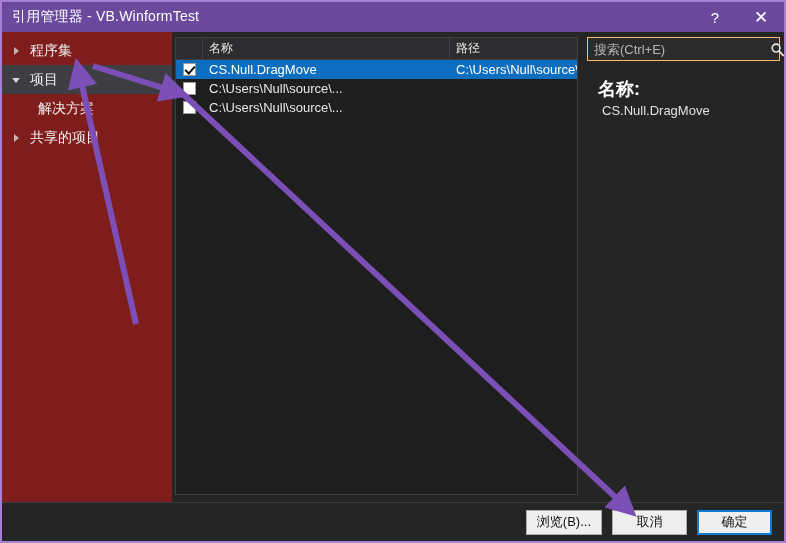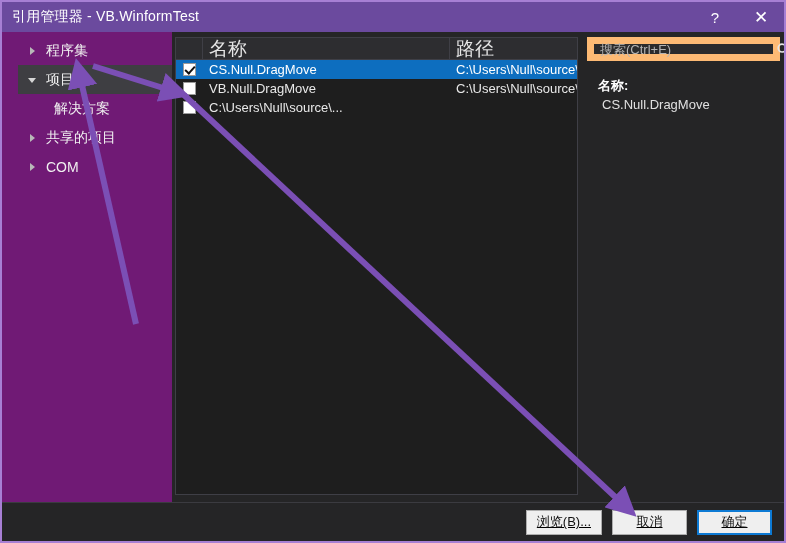--- a/index.html
+++ b/index.html
@@ -44,23 +44,22 @@
   #body-area {
     position: absolute; left: 0; top: 30px;
     width: 782px; height: 470px;
     background: #252526;
   }
 
   
   #sidebar {
     position: absolute; left: 0; top: 0;
     width: 170px; height: 470px;
-    background: #701a75;
+    background: #7f1d1d;
     padding-top: 4px;
-    padding-left: 16px;
   }
   .side-item {
     height: 29px;
     display: flex; align-items: center;
     color: #f0f0f0;
     font-size: 14px;
     padding-left: 8px;
     cursor: default;
     user-select: none;
   }
@@ -104,21 +103,21 @@
   #list-header {
     height: 22px;
     background: #2d2d30;
     display: flex; align-items: stretch;
     border-bottom: 1px solid #3f3f46;
     flex: 0 0 22px;
   }
   .hdr-check { width: 27px; border-right: 1px solid #3f3f46; }
   .hdr-cell {
     display: flex; align-items: center;
-    color: #e6e6e6; font-size: 19px;
+    color: #e6e6e6; font-size: 12px;
     padding-left: 6px;
     white-space: nowrap;
   }
   .hdr-name { width: 247px; border-right: 1px solid #3f3f46; }
   .hdr-path { flex: 1; text-align: center; }
   #list-rows { flex: 1; overflow: hidden; }
   .row {
     height: 19px;
     display: flex; align-items: center;
     color: #e8e8e8; font-size: 13px;
@@ -150,21 +149,21 @@
   
   #right-panel {
     position: absolute; left: 582px; top: 0;
     width: 200px; height: 470px;
     background: #252526;
   }
   #search-wrap {
     position: absolute; left: 3px; top: 5px;
     width: 193px; height: 24px;
     background: #2b2b2c;
-    border: 7px solid #fdba74;
+    border: 1px solid #fdba74;
     display: flex; align-items: center;
   }
   #search-input {
     flex: 1;
     background: transparent;
     border: none; outline: none;
     color: #c6c6c6; font-size: 13px;
     padding-left: 6px;
     font-family: "Liberation Sans", sans-serif;
   }
@@ -181,39 +180,38 @@
     content: "";
     border-top: 4px solid #d0d0d0;
     border-left: 4px solid transparent;
     border-right: 4px solid transparent;
   }
   #detail-block {
     position: absolute; left: 14px; top: 45px;
     width: 180px;
   }
   #detail-label {
-    color: #ffffff; font-size: 13px; font-weight: bold;
+    color: #ffffff; font-size: 18px; font-weight: bold;
     margin-bottom: 2px;
   }
   #detail-value {
     color: #e0e0e0; font-size: 13px;
     padding-left: 4px;
     word-break: break-all;
   }
 
   
   #footer {
     position: absolute; left: 0; top: 500px;
     width: 782px; height: 39px;
     background: #252526;
     border-top: 1px solid #3b3b40;
     display: flex; align-items: center; justify-content: flex-end;
     padding-right: 12px;
     gap: 10px;
-    text-decoration: underline;
   }
   .btn {
     height: 25px;
     min-width: 75px;
     background: #efefef;
     border: 1px solid #adadad;
     color: #101010;
     font-size: 13px;
     font-family: "Liberation Sans", sans-serif;
     display: flex; align-items: center; justify-content: center;
@@ -251,24 +249,20 @@
       <div class="side-item selected">
         <span class="tri open"></span>
         <span class="side-label">项目</span>
       </div>
       <div class="side-item child">
         <span class="side-label">解决方案</span>
       </div>
       <div class="side-item">
         <span class="tri closed"></span>
         <span class="side-label">共享的项目</span>
-      </div>
-      <div class="side-item">
-        <span class="tri closed"></span>
-        <span class="side-label">COM</span>
       </div>
     </div>
 
     <div id="list-panel">
       <div id="list-box">
         <div id="list-header">
           <div class="hdr-check"></div>
           <div class="hdr-cell hdr-name">名称</div>
           <div class="hdr-cell hdr-path">路径</div>
         </div>
@@ -277,21 +271,20 @@
             <div class="row-check">
               <span class="cbox checked"></span>
             </div>
             <div class="cell-name">CS.Null.DragMove</div>
             <div class="cell-path">C:\Users\Null\source\...</div>
           </div>
           <div class="row">
             <div class="row-check">
               <span class="cbox"></span>
             </div>
-            <div class="cell-name">VB.Null.DragMove</div>
             <div class="cell-path">C:\Users\Null\source\...</div>
           </div>
           <div class="row">
             <div class="row-check">
               <span class="cbox"></span>
             </div>
             <div class="cell-path">C:\Users\Null\source\...</div>
           </div>
         </div>
       </div>

